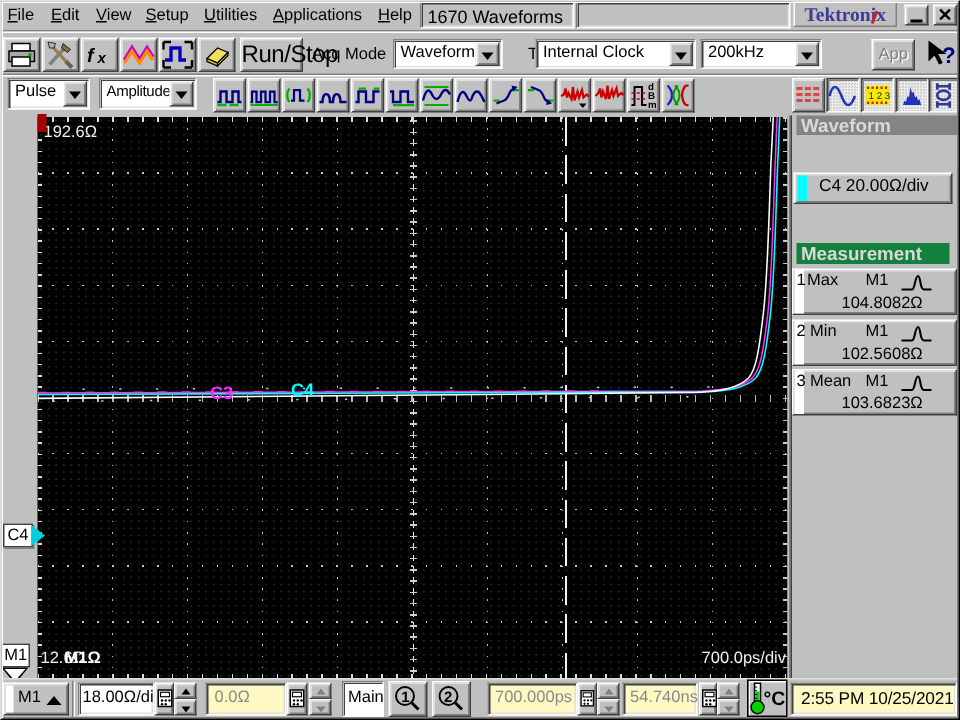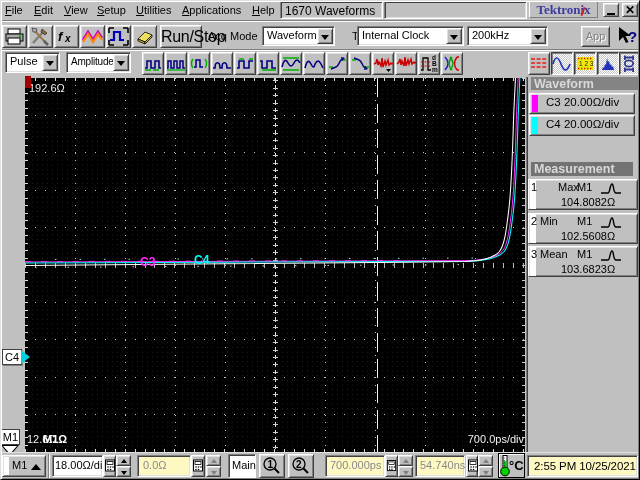--- a/index.html
+++ b/index.html
@@ -257,35 +257,31 @@
 <div class="abs" style="left:1px;top:429px;width:19px;height:16px;background:#fff;border:1px solid #404040;font-size:11px;text-align:center;line-height:14px;">M1</div>
 <div class="abs" style="left:1px;top:445px;width:0;height:0;border-top:11px solid #000;border-left:9px solid transparent;border-right:9px solid transparent;"></div>
 <div class="abs" style="left:3px;top:446px;width:0;height:0;border-top:8px solid #fff;border-left:7px solid transparent;border-right:7px solid transparent;"></div>
 
 <div class="abs" style="left:525px;top:77px;width:115px;height:375px;background:#c0c0c0;">
 <div class="abs" style="left:1px;top:0;width:1px;height:375px;background:#808080;"></div>
 <div class="abs" style="left:2px;top:0;width:1px;height:375px;background:#404040;"></div>
 <div class="abs" style="left:6px;top:0px;width:109px;height:13px;background:#848484;">
       <span class="hdr" style="position:absolute;left:3px;top:0px;">Waveform</span>
     </div>
-<div class="abs raised wbtn" style="left:4px;top:16px;width:106px;height:21px;">
-      <div class="chip" style="background:#ff00ff;"></div>
-      <span>C3 20.00Ω/div</span>
-    </div>
 <div class="abs raised wbtn" style="left:4px;top:37.5px;width:106px;height:21px;text-align:center;">
       <div class="chip" style="background:#00ffff;"></div>
       <span>C4 20.00Ω/div</span>
     </div>
-<div class="abs" style="left:6px;top:85px;width:102px;height:14px;background:#737373;">
+<div class="abs" style="left:6px;top:85px;width:102px;height:14px;background:#15803d;">
       <span class="hdr" style="position:absolute;left:3px;top:0px;">Measurement</span>
     </div>
 <div class="abs raised mbtn" style="left:3px;top:102px;width:110px;height:31px;">
   <div class="mstrip"></div>
       <div class="mnum">1</div>
-  <div class="abs" style="left:29px;top:1px;">Max</div>
+  <div class="abs" style="left:9px;top:1px;">Max</div>
       <div class="abs" style="left:48px;top:1px;">M1</div>
   <svg class="abs" style="left:71px;top:1px;" width="22" height="14" viewBox="0 0 22 14">
         <path d="M1,12 L8,12 C10,12 10,3 12,3 C14,3 13,12 16,12 L21,12" fill="none" stroke="#000" stroke-width="1.4"></path>
       </svg>
   <div class="abs" style="left:32px;top:16px;">104.8082Ω</div>
 </div>
 <div class="abs raised mbtn" style="left:3px;top:135.5px;width:110px;height:31px;">
   <div class="mstrip"></div>
       <div class="mnum">2</div>
   <div class="abs" style="left:11px;top:1px;">Min</div>

